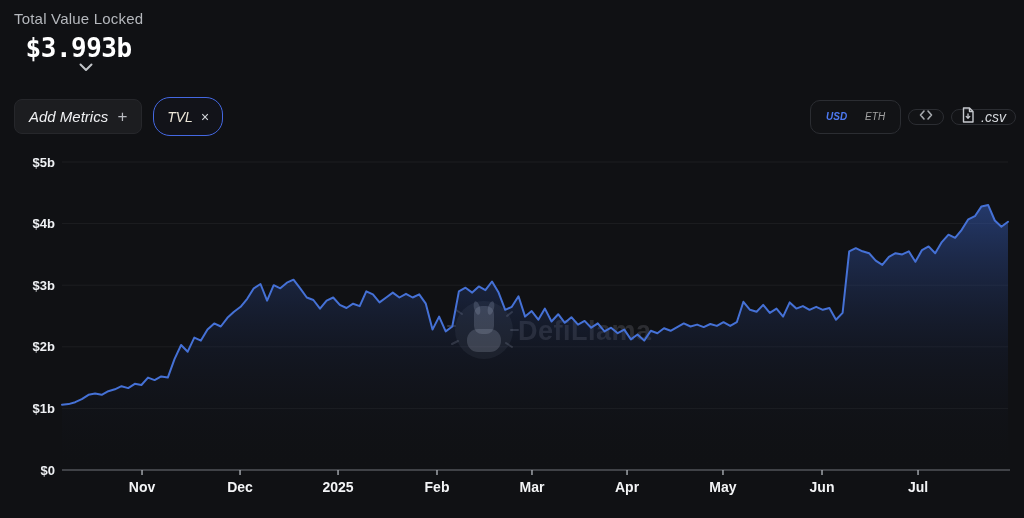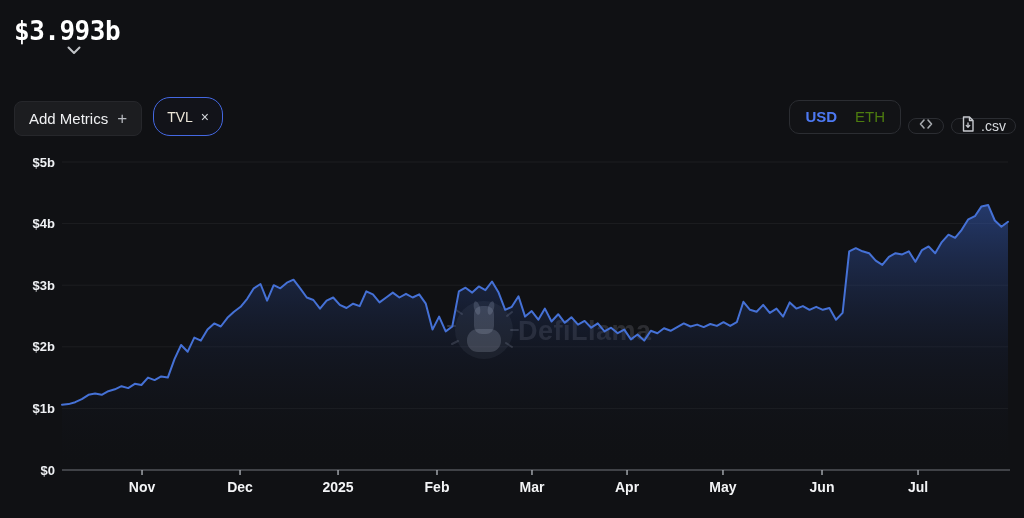--- a/index.html
+++ b/index.html
@@ -18,60 +18,61 @@
     font-family:"DejaVu Sans Mono", monospace;
     font-weight:bold; font-size:26px; color:#ffffff; letter-spacing:-0.5px;
   }
   .chevron { margin-left:14px; display:flex; align-items:center; }
   
   .toolbar {
     position:absolute; top:98px; left:0; right:0; height:37px;
     display:flex; justify-content:space-between; align-items:center;
     padding:0 8px 0 14px;
   }
-  .toolbar-left, .toolbar-right { display:flex; align-items:flex-end; gap:11px; }
+  .toolbar-left, .toolbar-right { display:flex; align-items:center; gap:11px;font-style:italic; }
   .toolbar-right { gap:7px; }
   .btn-add-metrics {
     display:flex; align-items:center; gap:9px; height:35px; padding:0 14px;
     background:#1c1d20; border:1px solid #26272b; border-radius:8px;
     font-size:15px; color:#f0f1f3; cursor:pointer;
   }
   .btn-add-metrics .plus { color:#b8bbc0; font-size:17px; font-weight:400; }
   .chip {
     display:flex; align-items:center; gap:8px; height:39px; padding:0 13px;
     border:1.5px solid #4468e2; border-radius:17px;
     font-size:14px; color:#ece6d8; background:rgba(20,22,28,.6); cursor:pointer;
   }
   .chip .x { color:#d4d7db; font-size:14px; cursor:pointer; }
   .toggle-group {
     display:flex; align-items:center; height:34px; padding:0 6px;
     border:1px solid #2b2d32; border-radius:10px; background:#121316;
   }
-  .toggle-opt { padding:0 9px; font-size:15px; cursor:pointer; }
+  .toggle-opt { padding:0 9px; font-size:10px; cursor:pointer; }
   .toggle-opt.selected { color:#4d79f2; font-weight:700; }
-  .toggle-opt.unselected { color:#4d7c0f; }
+  .toggle-opt.unselected { color:#a3a3a3; }
   .icon-btn {
     display:flex; align-items:center; justify-content:center; gap:6px;
     height:16px; min-width:34px; padding:0 9px;
     border:1px solid #2b2d32; border-radius:10px; background:#121316;
     color:#a6a9ae; cursor:pointer; font-size:14px;
   }
   .icon-btn .label { color:#d7dade; }
   
   .chart-wrap { position:absolute; top:148px; left:0; width:1024px; height:370px; }
   svg text { font-family:"Liberation Sans", sans-serif; }
   .ylab { fill:#eef0f3; font-size:13px; font-weight:700; }
   .xlab { fill:#f3f4f6; font-size:14px; font-weight:700; }
   .xlab.year { font-weight:800; }
   .wm-text { fill:rgba(205,210,220,0.15); font-size:27px; font-weight:700; letter-spacing:.5px; }
 </style>
 </head>
 <body>
 
 <div class="header">
+  <div class="header-title">Total Value Locked</div>
   <div class="header-value-row">
     <span class="header-value">$3.993b</span>
     <span class="chevron">
       <svg width="14" height="9" viewBox="0 0 14 9">
           <path d="M1.5 1.5 L7 7 L12.5 1.5" fill="none" stroke="#c2c5c9" stroke-width="2" stroke-linecap="round" stroke-linejoin="round"></path>
         </svg>
     </span>
   </div>
 </div>
 

